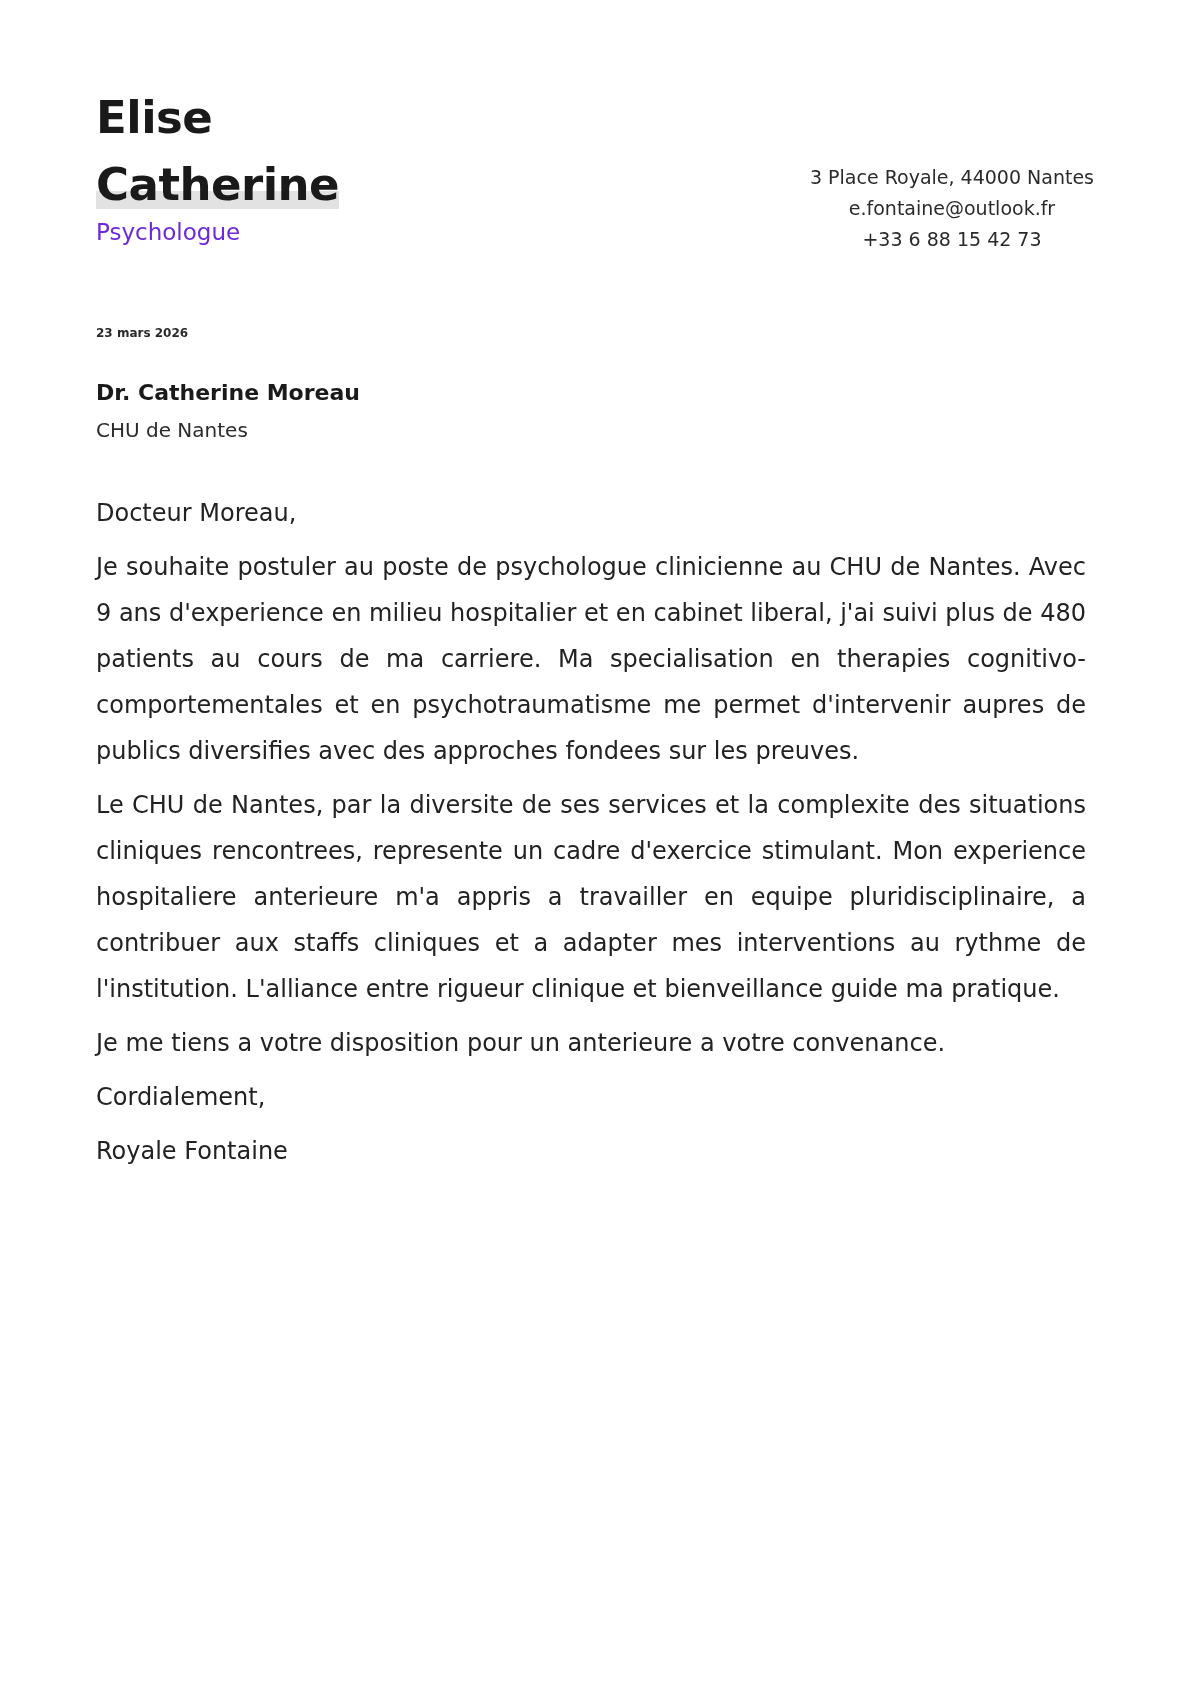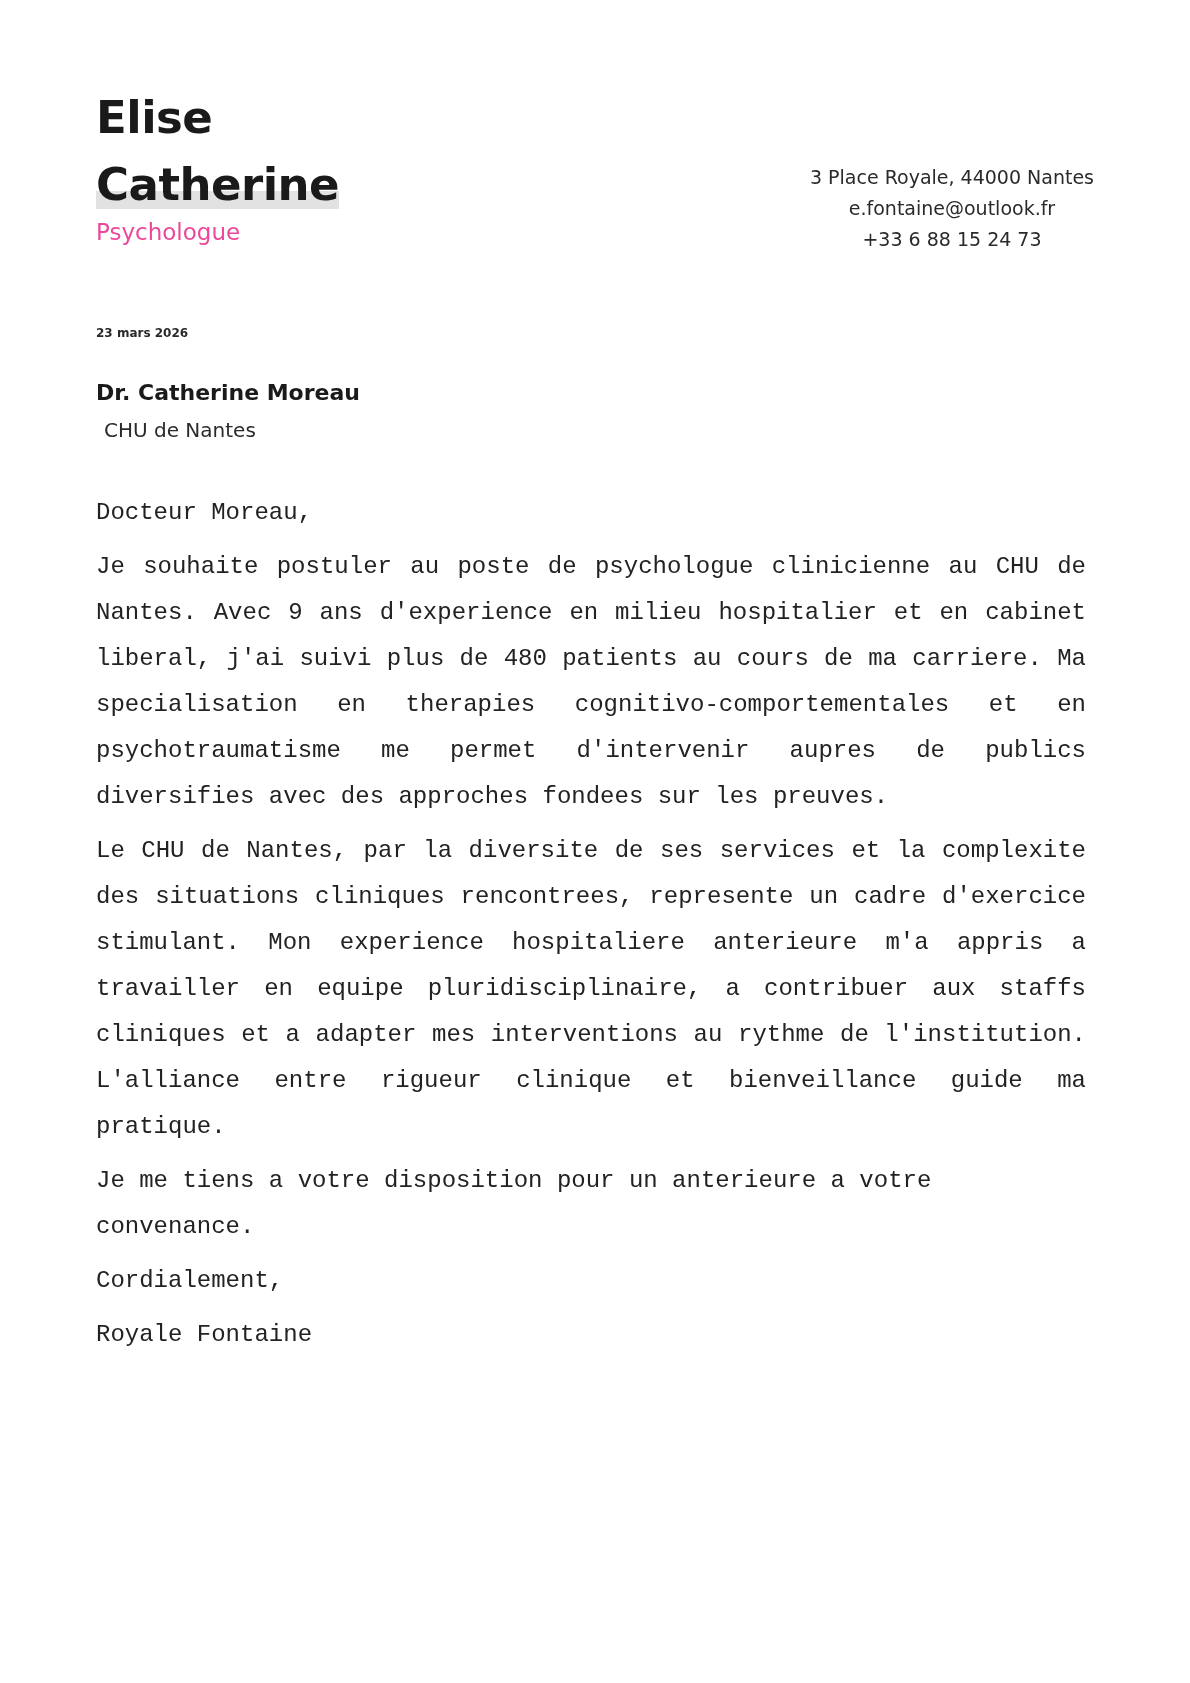--- a/index.html
+++ b/index.html
@@ -37,21 +37,21 @@
     }
     .name .line { display: block; }
     .name .hl {
       background: linear-gradient(to bottom, transparent 62%, #e2e2e2 62%, #e2e2e2 96%, transparent 96%);
     }
     .title {
       position: absolute;
       left: 0;
       top: 219px;
       font-size: 23px;
-      color: #ec4899;
+      color: #6d28d9;
     }
     .contact {
       position: absolute;
       right: 0;
       top: 162px;
       text-align: center;
       font-size: 19px;
       line-height: 31px;
       color: #2a2a2a;
     }
@@ -67,55 +67,54 @@
     .recipient-name {
       position: absolute;
       left: 0;
       top: 380px;
       font-size: 22px;
       font-weight: bold;
       color: #1a1a1a;
     }
     .recipient-org {
       position: absolute;
-      left: 8px;
+      left: 0;
       top: 418px;
       font-size: 20px;
       color: #2a2a2a;
     }
     .body-text {
       position: absolute;
       left: 0;
       top: 490px;
       width: 998px;
       font-size: 24px;
       line-height: 46px;
       color: #222222;
     }
     .body-text p {
       margin: 0 8px 8px 0;
       text-align: justify;
-      font-family: Liberation Mono, monospace;
     }
     .body-text p.left { text-align: left; }
   </style>
 </head>
 <body>
 
 <div class="page">
   <div class="header">
     <div class="name">
       <span class="line">Elise</span>
       <span class="line"><span class="hl">Catherine</span></span>
     </div>
     <div class="title">Psychologue</div>
     <div class="contact">
       <div>3 Place Royale, 44000 Nantes</div>
       <div>e.fontaine@outlook.fr</div>
-      <div>+33 6 88 15 24 73</div>
+      <div>+33 6 88 15 42 73</div>
     </div>
   </div>
 
   <div class="date">23 mars 2026</div>
   <div class="recipient-name">Dr. Catherine Moreau</div>
   <div class="recipient-org">CHU de Nantes</div>
 
   <div class="body-text">
     <p class="left">Docteur Moreau,</p>
     <p>Je souhaite postuler au poste de psychologue clinicienne au CHU de Nantes. Avec 9 ans d'experience en milieu hospitalier et en cabinet liberal, j'ai suivi plus de 480 patients au cours de ma carriere. Ma specialisation en therapies cognitivo-comportementales et en psychotraumatisme me permet d'intervenir aupres de publics diversifies avec des approches fondees sur les preuves.</p>

